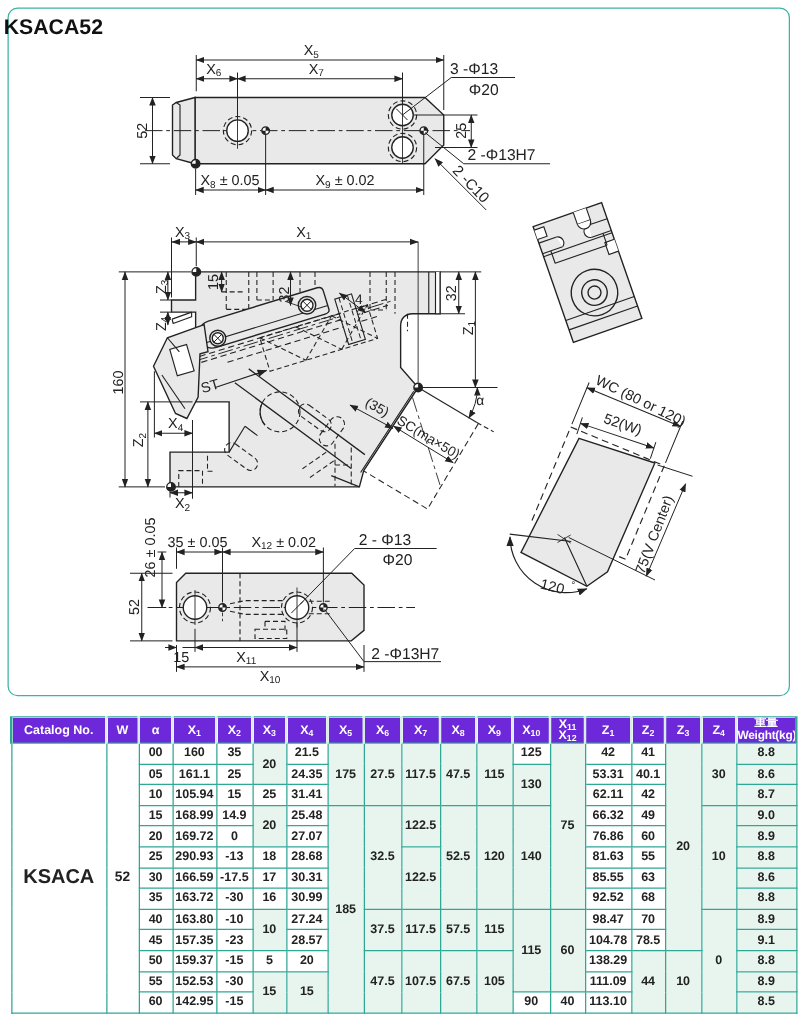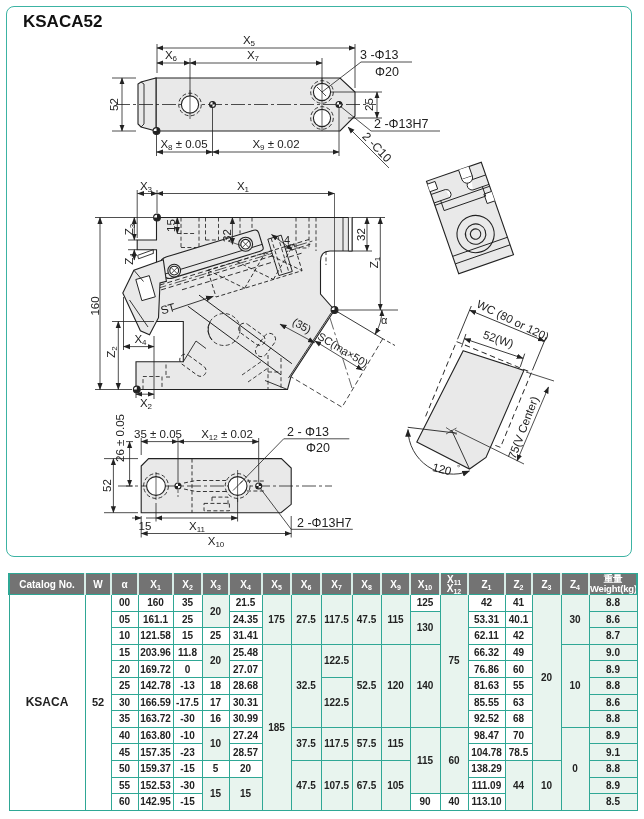--- a/index.html
+++ b/index.html
@@ -1,23 +1,23 @@
 <!DOCTYPE html>
 <html><head>
 <meta charset="utf-8">
 <style>
   html,body{margin:0;padding:0;background:#fff;}
   body{width:644px;height:819px;position:relative;font-family:"Liberation Sans",sans-serif;}
   #frame{position:absolute;left:6px;top:6px;width:624px;height:549px;border:1.6px solid #3cb3a3;border-radius:8px;}
-  #title{position:absolute;left:23px;top:12px;font-size:17px;font-weight:bold;color:#111;}
+  #title{position:absolute;left:3px;top:12px;font-size:17px;font-weight:bold;color:#111;}
   #draw{position:absolute;left:0;top:0;width:644px;height:819px;}
   table.dat{position:absolute;left:8px;top:573px;border-collapse:collapse;table-layout:fixed;width:628px;}
   table.dat td{border:1.5px solid #2fa795;text-align:center;vertical-align:middle;font-size:10px;font-weight:bold;color:#222;padding:0;background:#fff;overflow:hidden;white-space:nowrap;}
   table.dat td.g{background:#e8f4ee;}
-  table.dat tr.hd td{background:#737373;color:#fff;font-size:10px;font-weight:bold;height:20px;border-left:2px solid #d7ede7;border-right:2px solid #d7ede7;}
+  table.dat tr.hd td{background:#6d28d9;color:#fff;font-size:10px;font-weight:bold;height:20px;border-left:2px solid #d7ede7;border-right:2px solid #d7ede7;}
   table.dat tr.hd td:first-child{border-left:2px solid #2fa795;}
   table.dat tr.hd td:last-child{border-right:2px solid #2fa795;}
   table.dat tr{height:16.6px;}
   sub{font-size:7px;vertical-align:-2px;line-height:0;}
 </style>
 </head>
 <body>
 
 <div id="frame"></div>
 
@@ -464,21 +464,21 @@
         <td>X<sub>9</sub></td>
         <td>X<sub>10</sub></td>
 <td style="line-height:9px;">X<sub>11</sub><br>X<sub>12</sub></td>
 <td>Z<sub>1</sub></td>
         <td>Z<sub>2</sub></td>
         <td>Z<sub>3</sub></td>
         <td>Z<sub>4</sub></td>
 <td style="line-height:10px;font-size:9.5px;letter-spacing:-0.2px;">重量<br>Weight(kg)</td>
 </tr>
 <tr>
-<td rowspan="13" style="font-size:12px;">KSACA</td>
+<td rowspan="13" style="font-size:16px;">KSACA</td>
         <td rowspan="13" style="font-size:11px;">52</td>
 <td>00</td>
         <td>160</td>
         <td>35</td>
         <td class="g" rowspan="2">20</td>
         <td>21.5</td>
         <td class="g" rowspan="3">175</td>
         <td class="g" rowspan="3">27.5</td>
         <td class="g" rowspan="3">117.5</td>
         <td class="g" rowspan="3">47.5</td>
@@ -496,32 +496,32 @@
         <td>161.1</td>
         <td>25</td>
         <td>24.35</td>
         <td class="g" rowspan="2">130</td>
         <td>53.31</td>
         <td>40.1</td>
         <td class="g">8.6</td>
       </tr>
 <tr>
         <td>10</td>
-        <td>121.58</td>
+        <td>105.94</td>
         <td>15</td>
         <td>25</td>
         <td>31.41</td>
         <td>62.11</td>
         <td>42</td>
         <td class="g">8.7</td>
       </tr>
 <tr>
         <td>15</td>
-        <td>203.96</td>
-        <td>11.8</td>
+        <td>168.99</td>
+        <td>14.9</td>
         <td class="g" rowspan="2">20</td>
         <td>25.48</td>
         <td class="g" rowspan="10">185</td>
         <td class="g" rowspan="5">32.5</td>
         <td class="g" rowspan="2">122.5</td>
         <td class="g" rowspan="5">52.5</td>
         <td class="g" rowspan="5">120</td>
         <td class="g" rowspan="5">140</td>
         <td>66.32</td>
         <td>49</td>
@@ -532,21 +532,21 @@
         <td>20</td>
         <td>169.72</td>
         <td>0</td>
         <td>27.07</td>
         <td>76.86</td>
         <td>60</td>
         <td class="g">8.9</td>
       </tr>
 <tr>
         <td>25</td>
-        <td>142.78</td>
+        <td>290.93</td>
         <td>-13</td>
         <td>18</td>
         <td>28.68</td>
         <td class="g" rowspan="3">122.5</td>
         <td>81.63</td>
         <td>55</td>
         <td class="g">8.8</td>
       </tr>
 <tr>
         <td>30</td>

